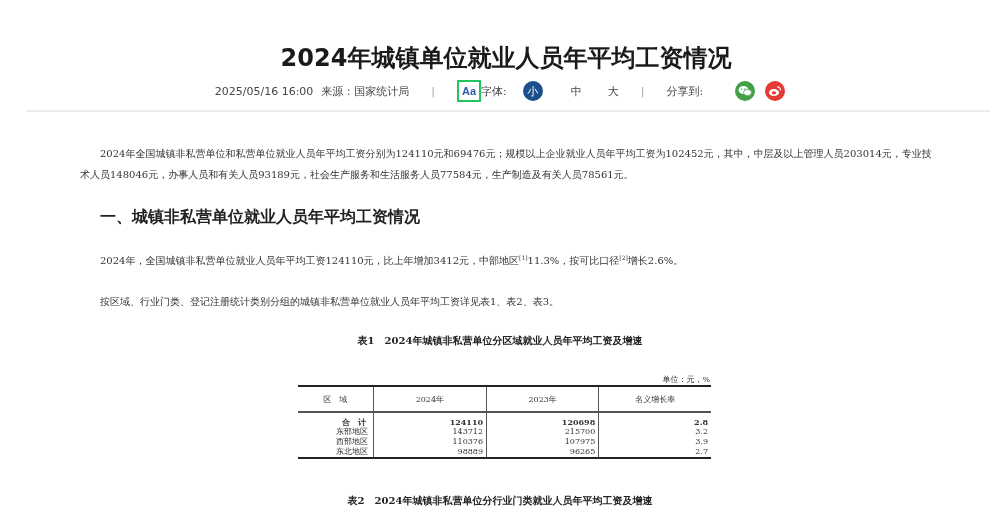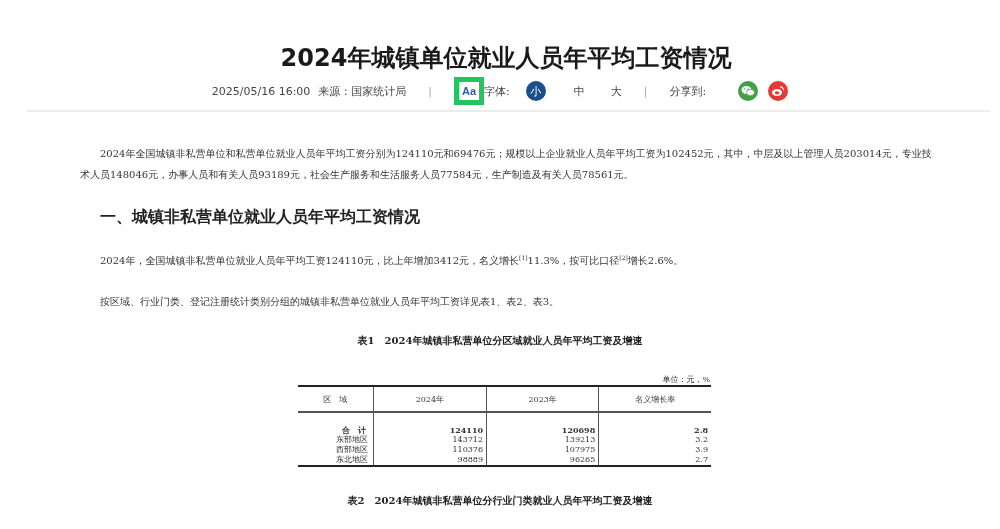--- a/index.html
+++ b/index.html
@@ -3,21 +3,21 @@
 <meta charset="utf-8">
 <style>
   html, body { margin: 0; padding: 0; background: #ffffff; }
   body { width: 1000px; height: 529px; overflow: hidden; position: relative;
          font-family: "DejaVu Sans", sans-serif; color: #333; }
   .title { position: absolute; top: 26px; left: 6px; width: 1000px; text-align: center;
            font-size: 24px; font-weight: bold; color: #1a1a1a; letter-spacing: 0px; }
   .meta { position: absolute; top: 80px; left: 0; width: 1000px; height: 22px;
           display: flex; justify-content: center; align-items: center; font-size: 11px; color: #444; }
   .meta .sep { color: #aaa; margin: 0 22px; }
-  .aa { width: 20px; height: 18px; border: 5px solid #22c55e; color: #2b5ca8; font-weight: bold;
+  .aa { width: 20px; height: 18px; border: 2px solid #22c55e; color: #2b5ca8; font-weight: bold;
         font-size: 11px; display: inline-flex; align-items: center; justify-content: center;
         font-family: "Liberation Sans", sans-serif; }
   .size-btn { margin-left: 22px; cursor: pointer; }
   .size-active { width: 20px; height: 20px; border-radius: 50%; background: #1b4f8c; color: #fff;
                  display: inline-flex; align-items: center; justify-content: center; margin-left: 16px; }
   .share-icon { width: 20px; height: 20px; border-radius: 50%; display: inline-flex;
                 align-items: center; justify-content: center; margin-left: 10px; }
   .share-wechat { background: #43a047; margin-left: 32px; }
   .share-weibo { background: #e53935; }
   .divider { position: absolute; top: 110px; left: 27px; width: 963px; height: 2px; background: #ececec; }
@@ -39,21 +39,21 @@
   table.t1 { position: absolute; top: 385px; left: 298px; width: 413px; border-collapse: collapse;
              font-family: "DejaVu Serif", serif; font-size: 8px; color: #333; }
   table.t1 thead tr { border-top: 2px solid #222; border-bottom: 2px solid #555; }
   table.t1 th { font-weight: normal; height: 22px; text-align: center; border-left: 1px solid #555; }
   table.t1 th:first-child { border-left: none; }
   table.t1 td { height: 10px; line-height: 10px; padding: 0 3px; border-left: 1px solid #555; text-align: right; }
   table.t1 td:first-child { border-left: none; text-align: left; padding-left: 38px; }
   table.t1 tbody tr:last-child { border-bottom: 2px solid #222; }
   table.t1 tr.total td { font-weight: bold; }
   table.t1 tr.total td:first-child { padding-left: 44px; }
-  table.t1 tr.first td { padding-top: 12px; }
+  table.t1 tr.first td { padding-top: 4px; }
 </style>
 </head>
 <body>
 
 <h1 class="title">2024年城镇单位就业人员年平均工资情况</h1>
 
 <div class="meta">
   <span>2025/05/16 16:00</span>
   <span style="margin-left:8px">来源：国家统计局</span>
   <span class="sep">|</span>
@@ -80,21 +80,21 @@
       </svg>
   </span>
 </div>
 
 <div class="divider"></div>
 
 <p class="para p1" style="margin:0"><span class="indent"></span><span>2024年全国城镇非私营单位和私营单位就业人员年平均工资分别为124110元和69476元；规模以上企业就业人员年平均工资为102452元，其中，中层及以上管理人员203014元，专业技术人员148046元，办事人员和有关人员93189元，社会生产服务和生活服务人员77584元，生产制造及有关人员78561元。</span></p>
 
 <div class="h2">一、城镇非私营单位就业人员年平均工资情况</div>
 
-<p class="para p2" style="margin:0"><span>2024年，全国城镇非私营单位就业人员年平均工资124110元，比上年增加3412元，名义增长</span><sup>[1]</sup><span>11.3%，按可比口径</span><sup>[2]</sup><span>增长2.6%。</span></p>
+<p class="para p2" style="margin:0"><span>2024年，全国城镇非私营单位就业人员年平均工资124110元，比上年增加3412元，中部地区</span><sup>[1]</sup><span>11.3%，按可比口径</span><sup>[2]</sup><span>增长2.6%。</span></p>
 
 <p class="para p3" style="margin:0">按区域、行业门类、登记注册统计类别分组的城镇非私营单位就业人员年平均工资详见表1、表2、表3。</p>
 
 <div class="tcap tcap1">表1　2024年城镇非私营单位分区域就业人员年平均工资及增速</div>
 <div class="unit">单位：元，%</div>
 
 <table class="t1">
   <colgroup>
       <col style="width:67px">
       <col style="width:101px">
@@ -112,21 +112,21 @@
   <tbody>
     <tr class="total first">
       <td>合　计</td>
       <td>124110</td>
       <td>120698</td>
       <td>2.8</td>
     </tr>
     <tr>
       <td>东部地区</td>
       <td>143712</td>
-      <td>139213</td>
+      <td>215700</td>
       <td>3.2</td>
     </tr>
     <tr>
       <td>西部地区</td>
       <td>110376</td>
       <td>107975</td>
       <td>3.9</td>
     </tr>
     <tr>
       <td>东北地区</td>

